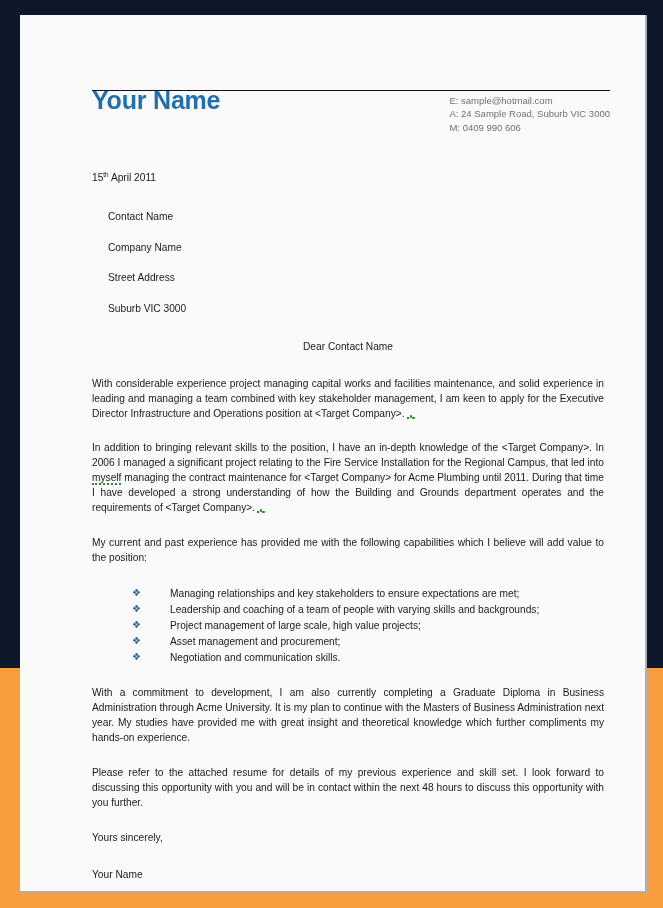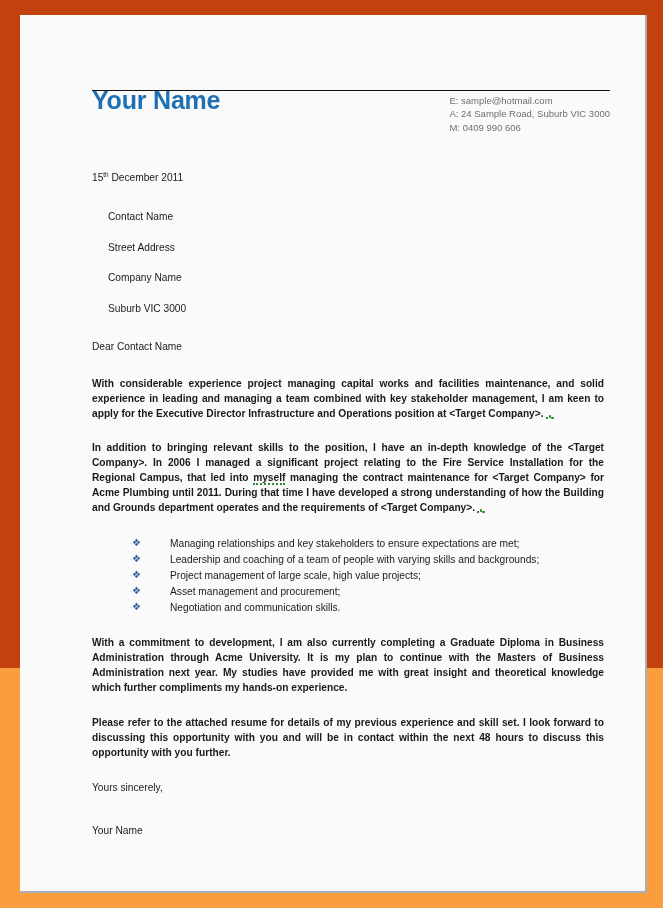--- a/index.html
+++ b/index.html
@@ -14,21 +14,21 @@
     overflow: hidden;
   }
 
   
   #page-frame {
     position: absolute;
     left: 0;
     top: 0;
     width: 663px;
     height: 668px;
-    background: #c2410c;
+    background: #0f172a;
   }
 
   #page-sheet {
     position: absolute;
     left: 20px;
     top: 15px;
     width: 627px;
     height: 878px;
     background: #FAFAFA;
     box-sizing: border-box;
@@ -107,32 +107,32 @@
   .addr-line {
     margin: 16px;
     line-height: 1.44;
   }
   .addr-block {
     margin: 0 0 23px 0;
   }
 
   .salutation {
     margin: 0 0 22px 0;
+    text-align: center;
   }
 
   .subject {
     font-weight: bold;
     margin: 0 0 22px 0;
   }
 
   p.para {
     margin: 0 0 20px 0;
     text-align: justify;
     line-height: 1.47;
-    font-weight: bold;
   }
 
   .sp-err {
     border-bottom: 2px dotted #2E8B30;
     padding-bottom: 0px;
     margin-top: 8px;
   }
 
   .gr-mark {
     display: inline-block;
@@ -159,21 +159,21 @@
   }
   ul.caps li .bullet {
     position: absolute;
     left: 40px;
     top: -1px;
     color: #2B5E9E;
     font-size: 10px;
   }
 
   .closing {
-    margin: 0 0 28px 0;
+    margin: 0 0 22px 0;
   }
   .signature {
     margin: 0;
   }
 </style>
 </head>
 <body>
 
 <div id="page-frame">
   <div id="page-sheet">
@@ -195,36 +195,37 @@
             <span class="contact-key">M:</span>
             <span>0409 990 606</span>
           </div>
         </div>
       </div>
 
       <div class="rule"></div>
 
       <div class="body-area">
 
-        <div class="date-line"><span>15</span><sup>th</sup><span> December 2011</span></div>
+        <div class="date-line"><span>15</span><sup>th</sup><span> April 2011</span></div>
 
         <div class="addr-block">
           <div class="addr-line">Contact Name</div>
+          <div class="addr-line">Company Name</div>
           <div class="addr-line">Street Address</div>
-          <div class="addr-line">Company Name</div>
           <div class="addr-line">Suburb VIC  3000</div>
         </div>
 
         <div class="salutation">Dear Contact Name</div>
 
 
         <p class="para"><span>With considerable experience project managing capital works and facilities maintenance, and solid experience in leading and managing a team combined with key stakeholder management, I am keen to apply for the Executive Director Infrastructure and Operations position at &lt;Target Company&gt;.</span><span class="gr-mark"></span></p>
 
         <p class="para"><span>In addition to bringing relevant skills to the position, I have an in-depth knowledge of the &lt;Target Company&gt;. In 2006 I managed a significant project relating to the Fire Service Installation for the Regional Campus, that led into </span><span class="sp-err">myself</span><span> managing the contract maintenance for &lt;Target Company&gt; for Acme Plumbing until 2011. During that time I have developed a strong understanding of how the Building and Grounds department operates and the requirements of &lt;Target Company&gt;.</span><span class="gr-mark"></span></p>
 
+        <p class="para">My current and past experience has provided me with the following capabilities which I believe will add value to the position:</p>
 
         <ul class="caps">
           <li><span class="bullet">❖</span><span>Managing relationships and key stakeholders to ensure expectations are met;</span></li>
           <li><span class="bullet">❖</span><span>Leadership and coaching of a team of people with varying skills and backgrounds;</span></li>
           <li><span class="bullet">❖</span><span>Project management of large scale, high value projects;</span></li>
           <li><span class="bullet">❖</span><span>Asset management and procurement;</span></li>
           <li><span class="bullet">❖</span><span>Negotiation and communication skills.</span></li>
         </ul>
 
         <p class="para">With a commitment to development, I am also currently completing a Graduate Diploma in Business Administration through Acme University.   It is my plan to continue with the Masters of Business Administration next year.  My studies have provided me with great insight and theoretical knowledge which further compliments my hands-on experience.</p>

